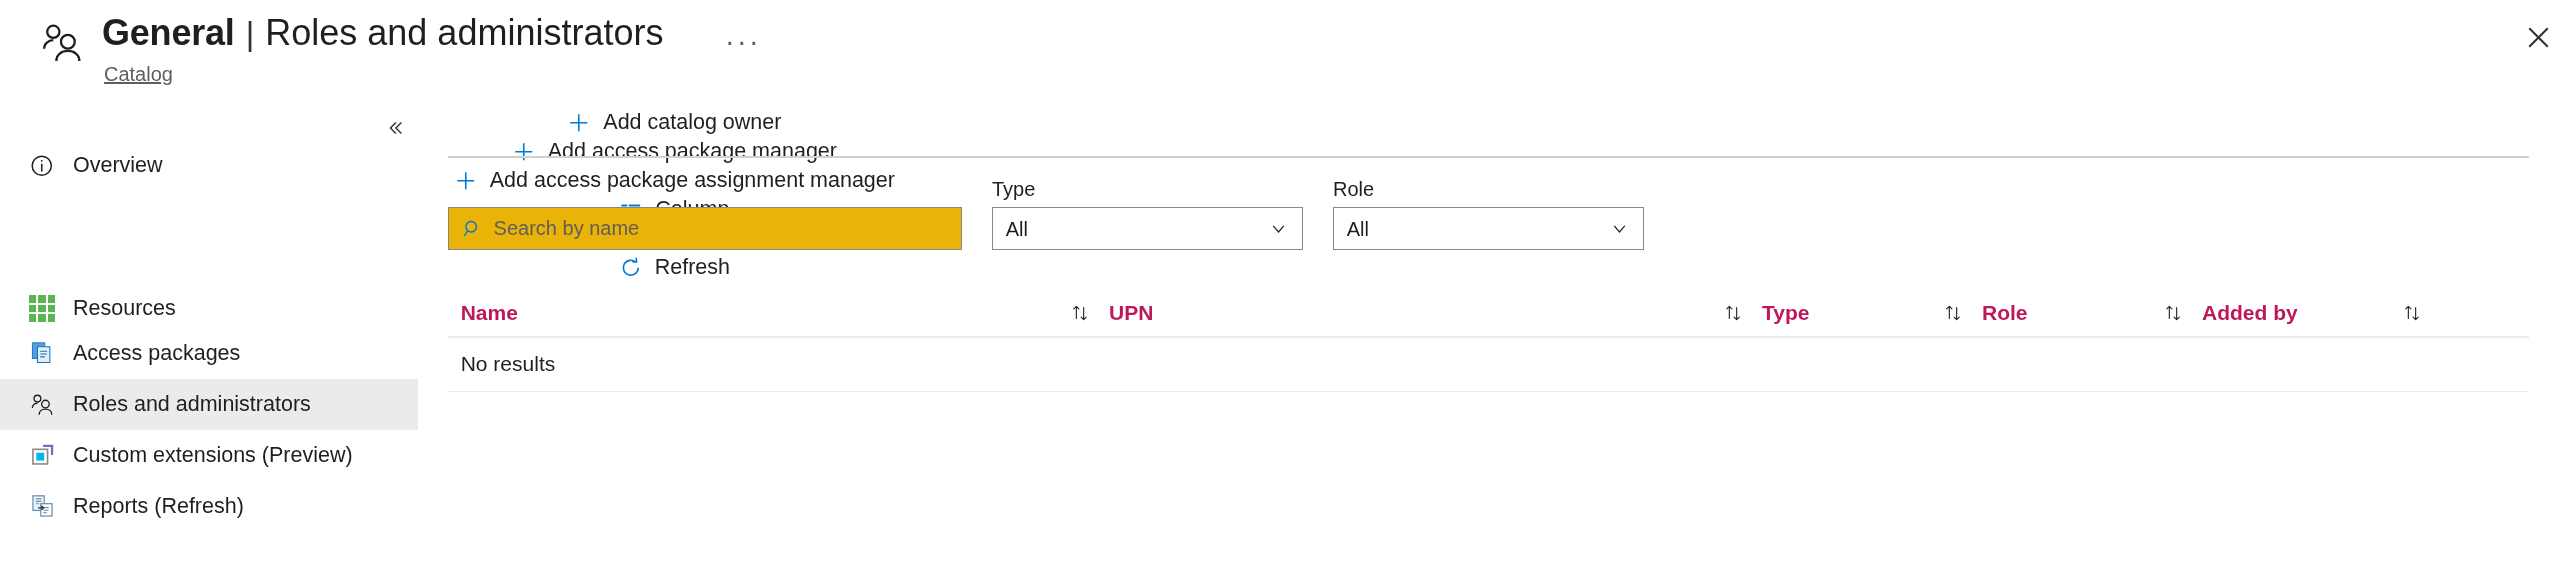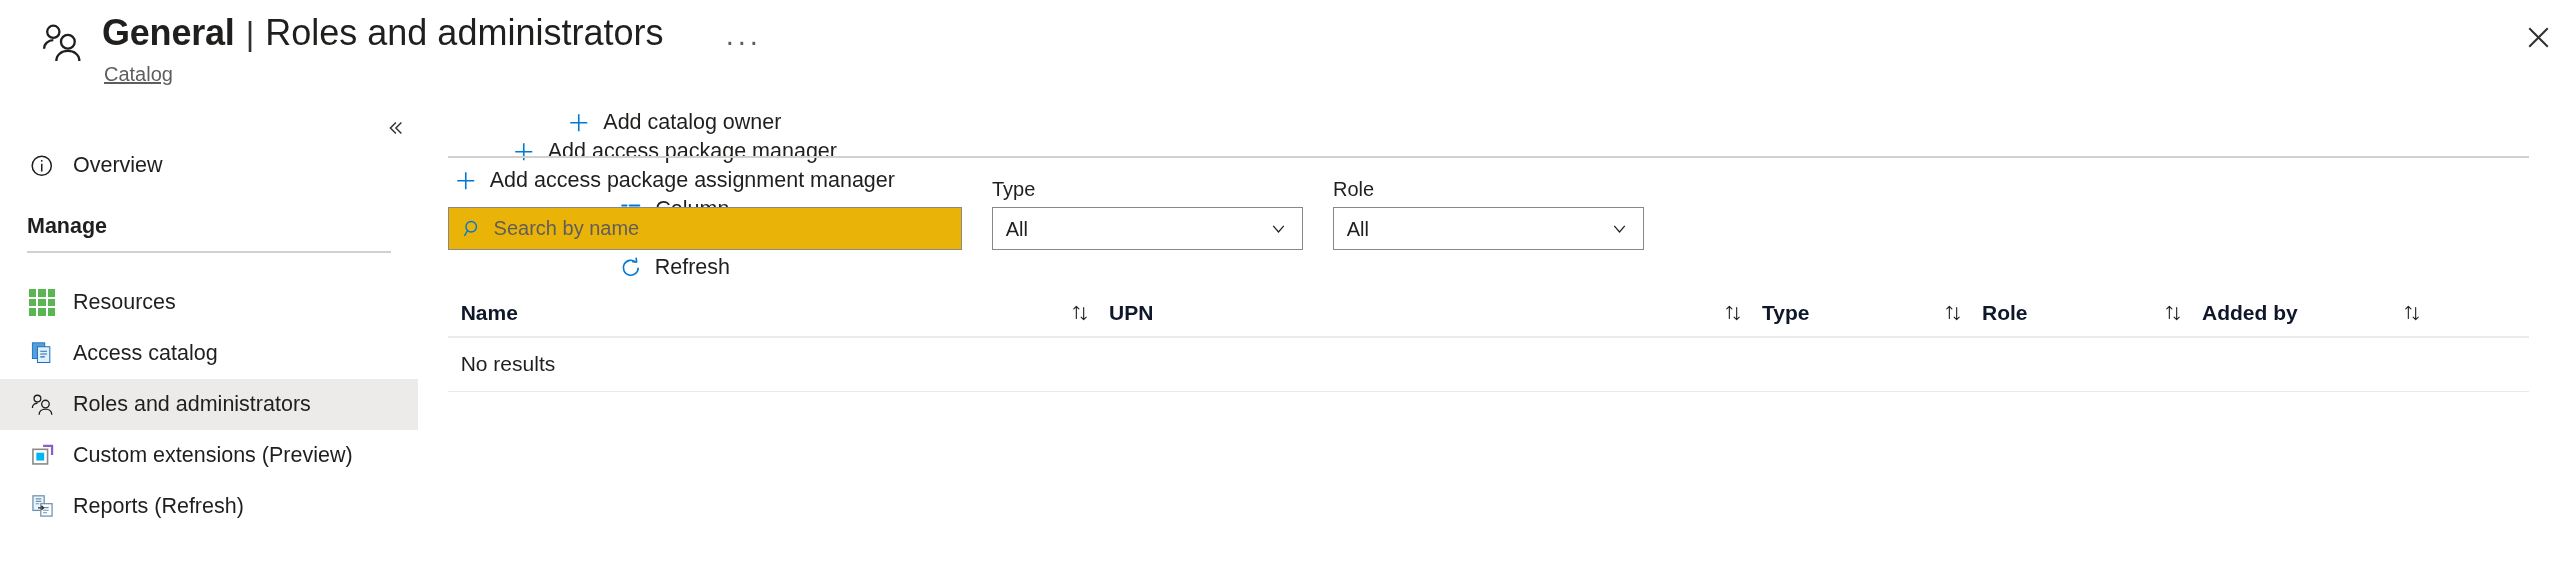--- a/index.html
+++ b/index.html
@@ -104,21 +104,21 @@
     width: 311px; height: 43px; border: 1.6px solid #8a8886; background: #fff;
     display: flex; align-items: center; justify-content: space-between; padding: 0 12.7px; cursor: pointer;
   }
   .dd-val { font-size: 20px; color: #201f1e; line-height: 24px; }
   .dd-chev { width: 21px; height: 21px; display:flex; align-items:center; justify-content:center; }
 
   
   .table { position: absolute; left: 0; top: 196px; width: 2081px; }
   .thead { display: flex; align-items: center; height: 46px; }
   .th { display: flex; align-items: center; height: 46px; cursor: pointer; }
-  .th-label { font-size: 21px; font-weight: 700; color: #0f172a; line-height: 25.5px; white-space: nowrap; }
+  .th-label { font-size: 21px; font-weight: 700; color: #be185d; line-height: 25.5px; white-space: nowrap; }
   .sort-ico { width: 27px; height: 24px; margin-left: 8px; margin-right: 8px;
               display: flex; align-items: center; justify-content: center; }
   .t-divider { height: 1.6px; background: #edebe9; width: 2081px; }
   .trow { display: flex; align-items: center; height: 53px; padding-left: 12.7px; }
   .tcell { font-size: 21px; color: #201f1e; line-height: 25.5px; }
 </style>
 </head>
 <body>
 
 <div class="page">
@@ -163,26 +163,22 @@
       <span class="nav-ico">
         <svg width="25.5" height="25.5" viewBox="0 0 24 24" fill="none" stroke="#201f1e" stroke-width="1.4">
           <circle cx="12" cy="12" r="9"></circle>
           <path d="M12 10.5 V17" stroke-linecap="round"></path>
           <circle cx="12" cy="7.4" r="0.9" fill="#201f1e" stroke="none"></circle>
         </svg>
       </span>
       <span class="nav-label">Overview</span>
     </div>
 
-    <div style="position:absolute; left:0; top:119px; width:418px;">
-      <div class="nav-section">Manage</div>
-      <div class="nav-divider"></div>
-    </div>
-
-    <div style="position:absolute; left:0; top:183px; width:418px;" class="nav-item">
+
+    <div style="position:absolute; left:0; top:189px; width:418px;" class="nav-item">
       <span class="nav-ico">
         <span class="ico-grid">
           <i></i>
             <i></i>
             <i></i>
             <i></i>
             <i></i>
             <i></i>
             <i></i>
             <i></i>
@@ -193,21 +189,21 @@
     </div>
 
     <div style="position:absolute; left:0; top:234px; width:418px;" class="nav-item">
       <span class="nav-ico">
         <svg width="27" height="27" viewBox="0 0 24 24">
           <rect x="3" y="2.5" width="11" height="14" fill="#50a0e0" stroke="#1f6fb8" stroke-width="0.8"></rect>
           <rect x="7.5" y="6" width="11" height="14" fill="#dff0fb" stroke="#1f6fb8" stroke-width="0.9"></rect>
           <path d="M10 10h6M10 12.5h6M10 15h4" stroke="#1f6fb8" stroke-width="0.9"></path>
         </svg>
       </span>
-      <span class="nav-label">Access catalog</span>
+      <span class="nav-label">Access packages</span>
     </div>
 
     <div style="position:absolute; left:0; top:285px; width:418px;" class="nav-item selected">
       <span class="nav-ico">
         <svg width="27" height="27" viewBox="0 0 32 32" fill="none" stroke="#201f1e" stroke-width="1.6">
           <circle cx="10" cy="9" r="4"></circle>
           <path d="M4 20c0-3.3 2.7-5.5 6-5.5"></path>
           <circle cx="19.5" cy="15.5" r="4.5"></circle>
           <path d="M12 28c0-4.1 3.4-6.5 7.5-6.5S27 23.9 27 28"></path>
         </svg>

